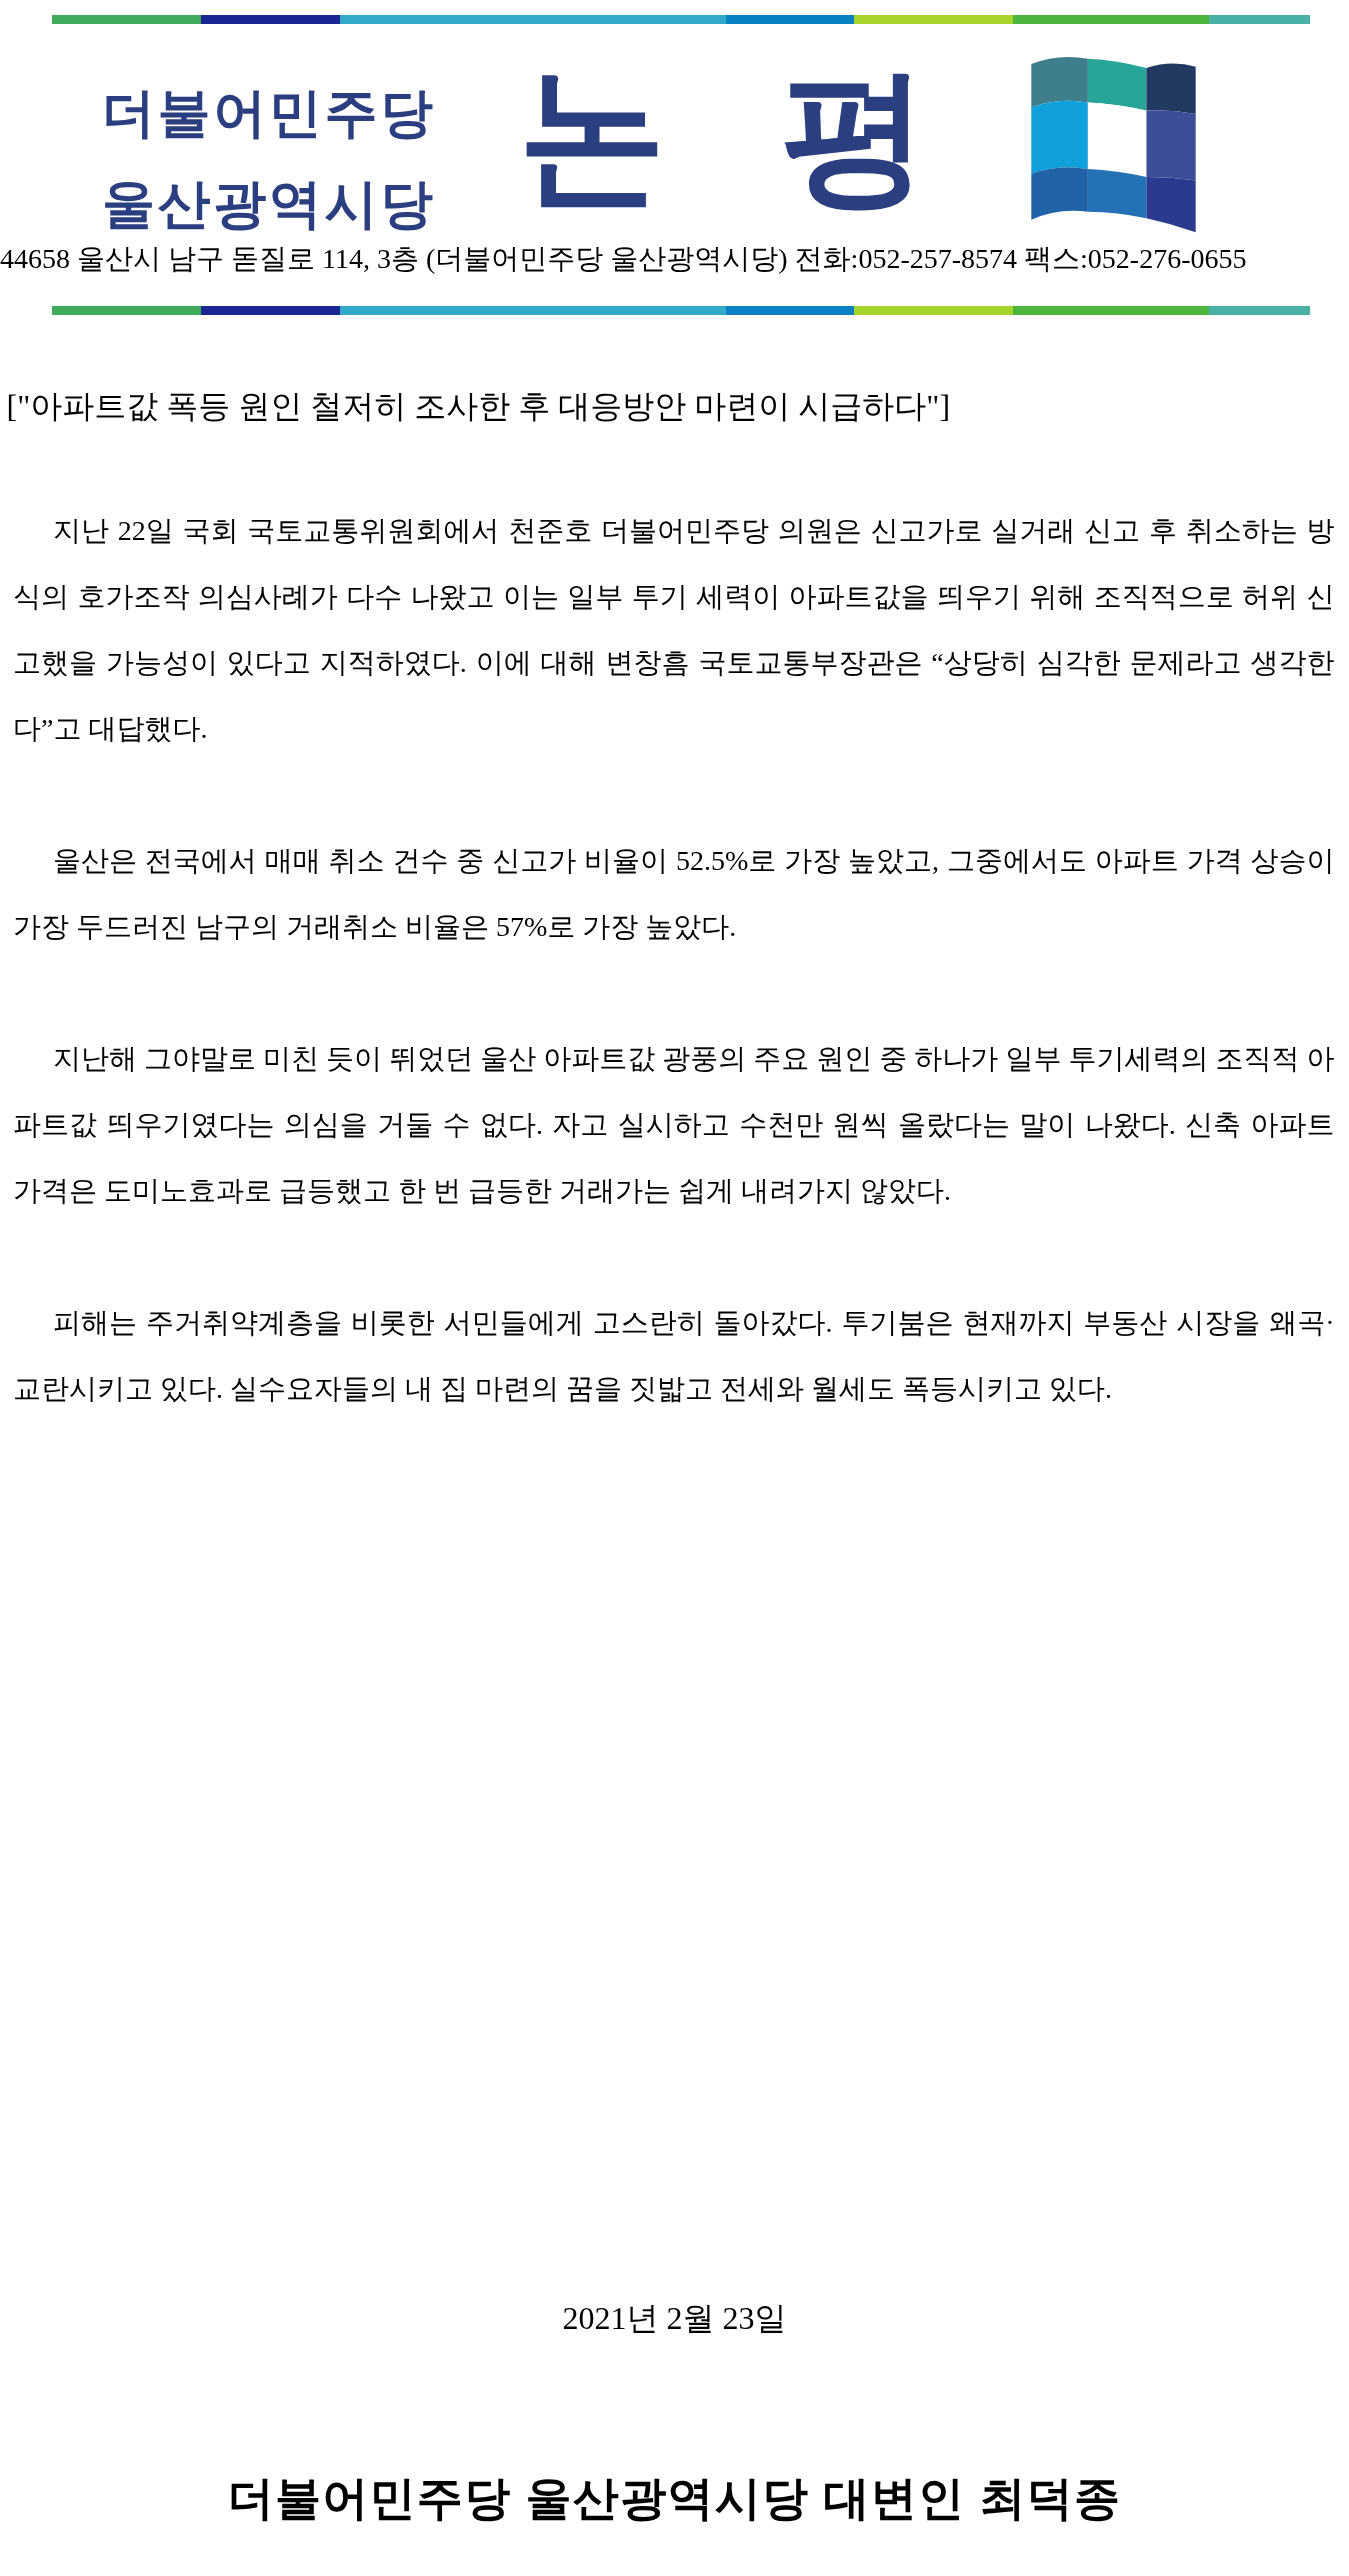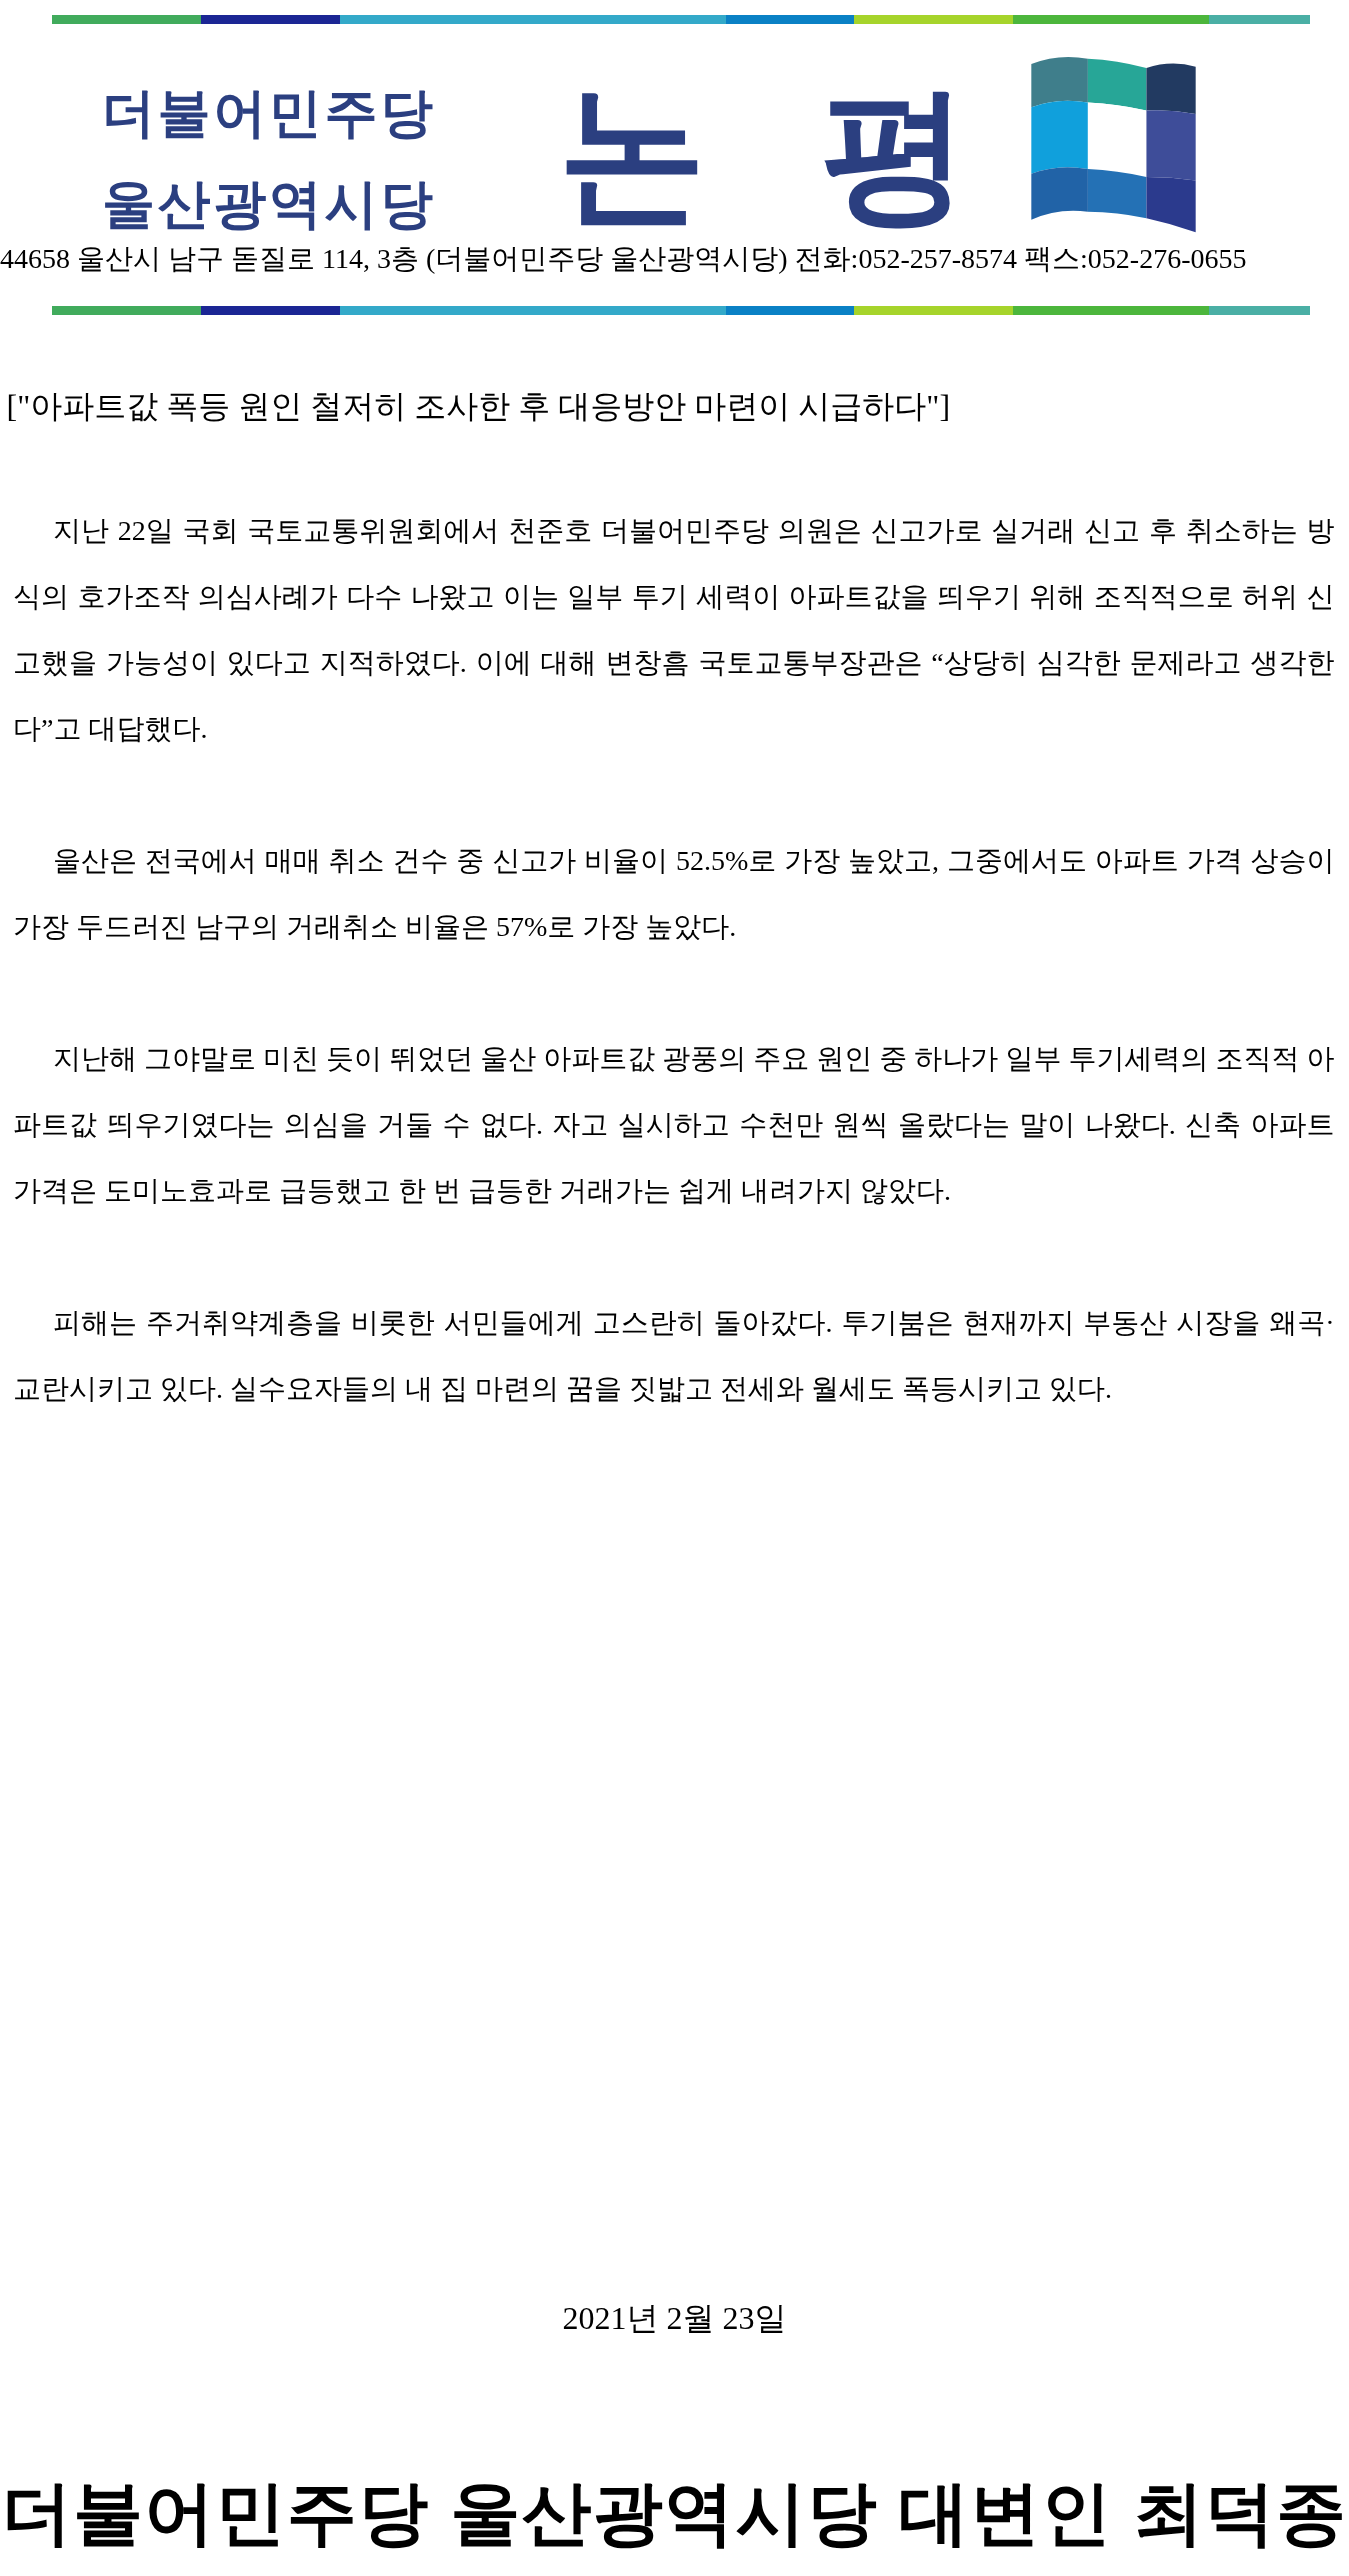--- a/index.html
+++ b/index.html
@@ -32,30 +32,29 @@
     font-weight:800;
     font-size:53px;
     line-height:54px;
     letter-spacing:2.6px;
     color:#2b3f80;
   }
   .party-name .line2{margin-top:37px;}
   .doc-type{
     position:absolute;
     left:518px;
-    top:77px;
+    top:59px;
     font-family:"Liberation Sans","DejaVu Sans",sans-serif;
     font-weight:800;
     font-size:148px;
     line-height:1.04;
     letter-spacing:4px;
     word-spacing:66px;
     color:#2b3f80;
     white-space:nowrap;
-    margin-left:40px;
   }
   .flag{
     position:absolute;
     left:1028px;
     top:44px;
     width:173px;
     height:193px;
   }
   .address{
     position:absolute;
@@ -102,21 +101,21 @@
     line-height:40px;
   }
   .signature{
     position:absolute;
     left:0;
     top:2471px;
     width:100%;
     text-align:center;
     font-family:"Liberation Sans","DejaVu Sans",sans-serif;
     font-weight:900;
-    font-size:70px;
+    font-size:46px;
     line-height:1.2;
     letter-spacing:1.3px;
     color:#000;
     white-space:nowrap;
   }
 </style>
 </head>
 <body>
 
 <div class="page">

